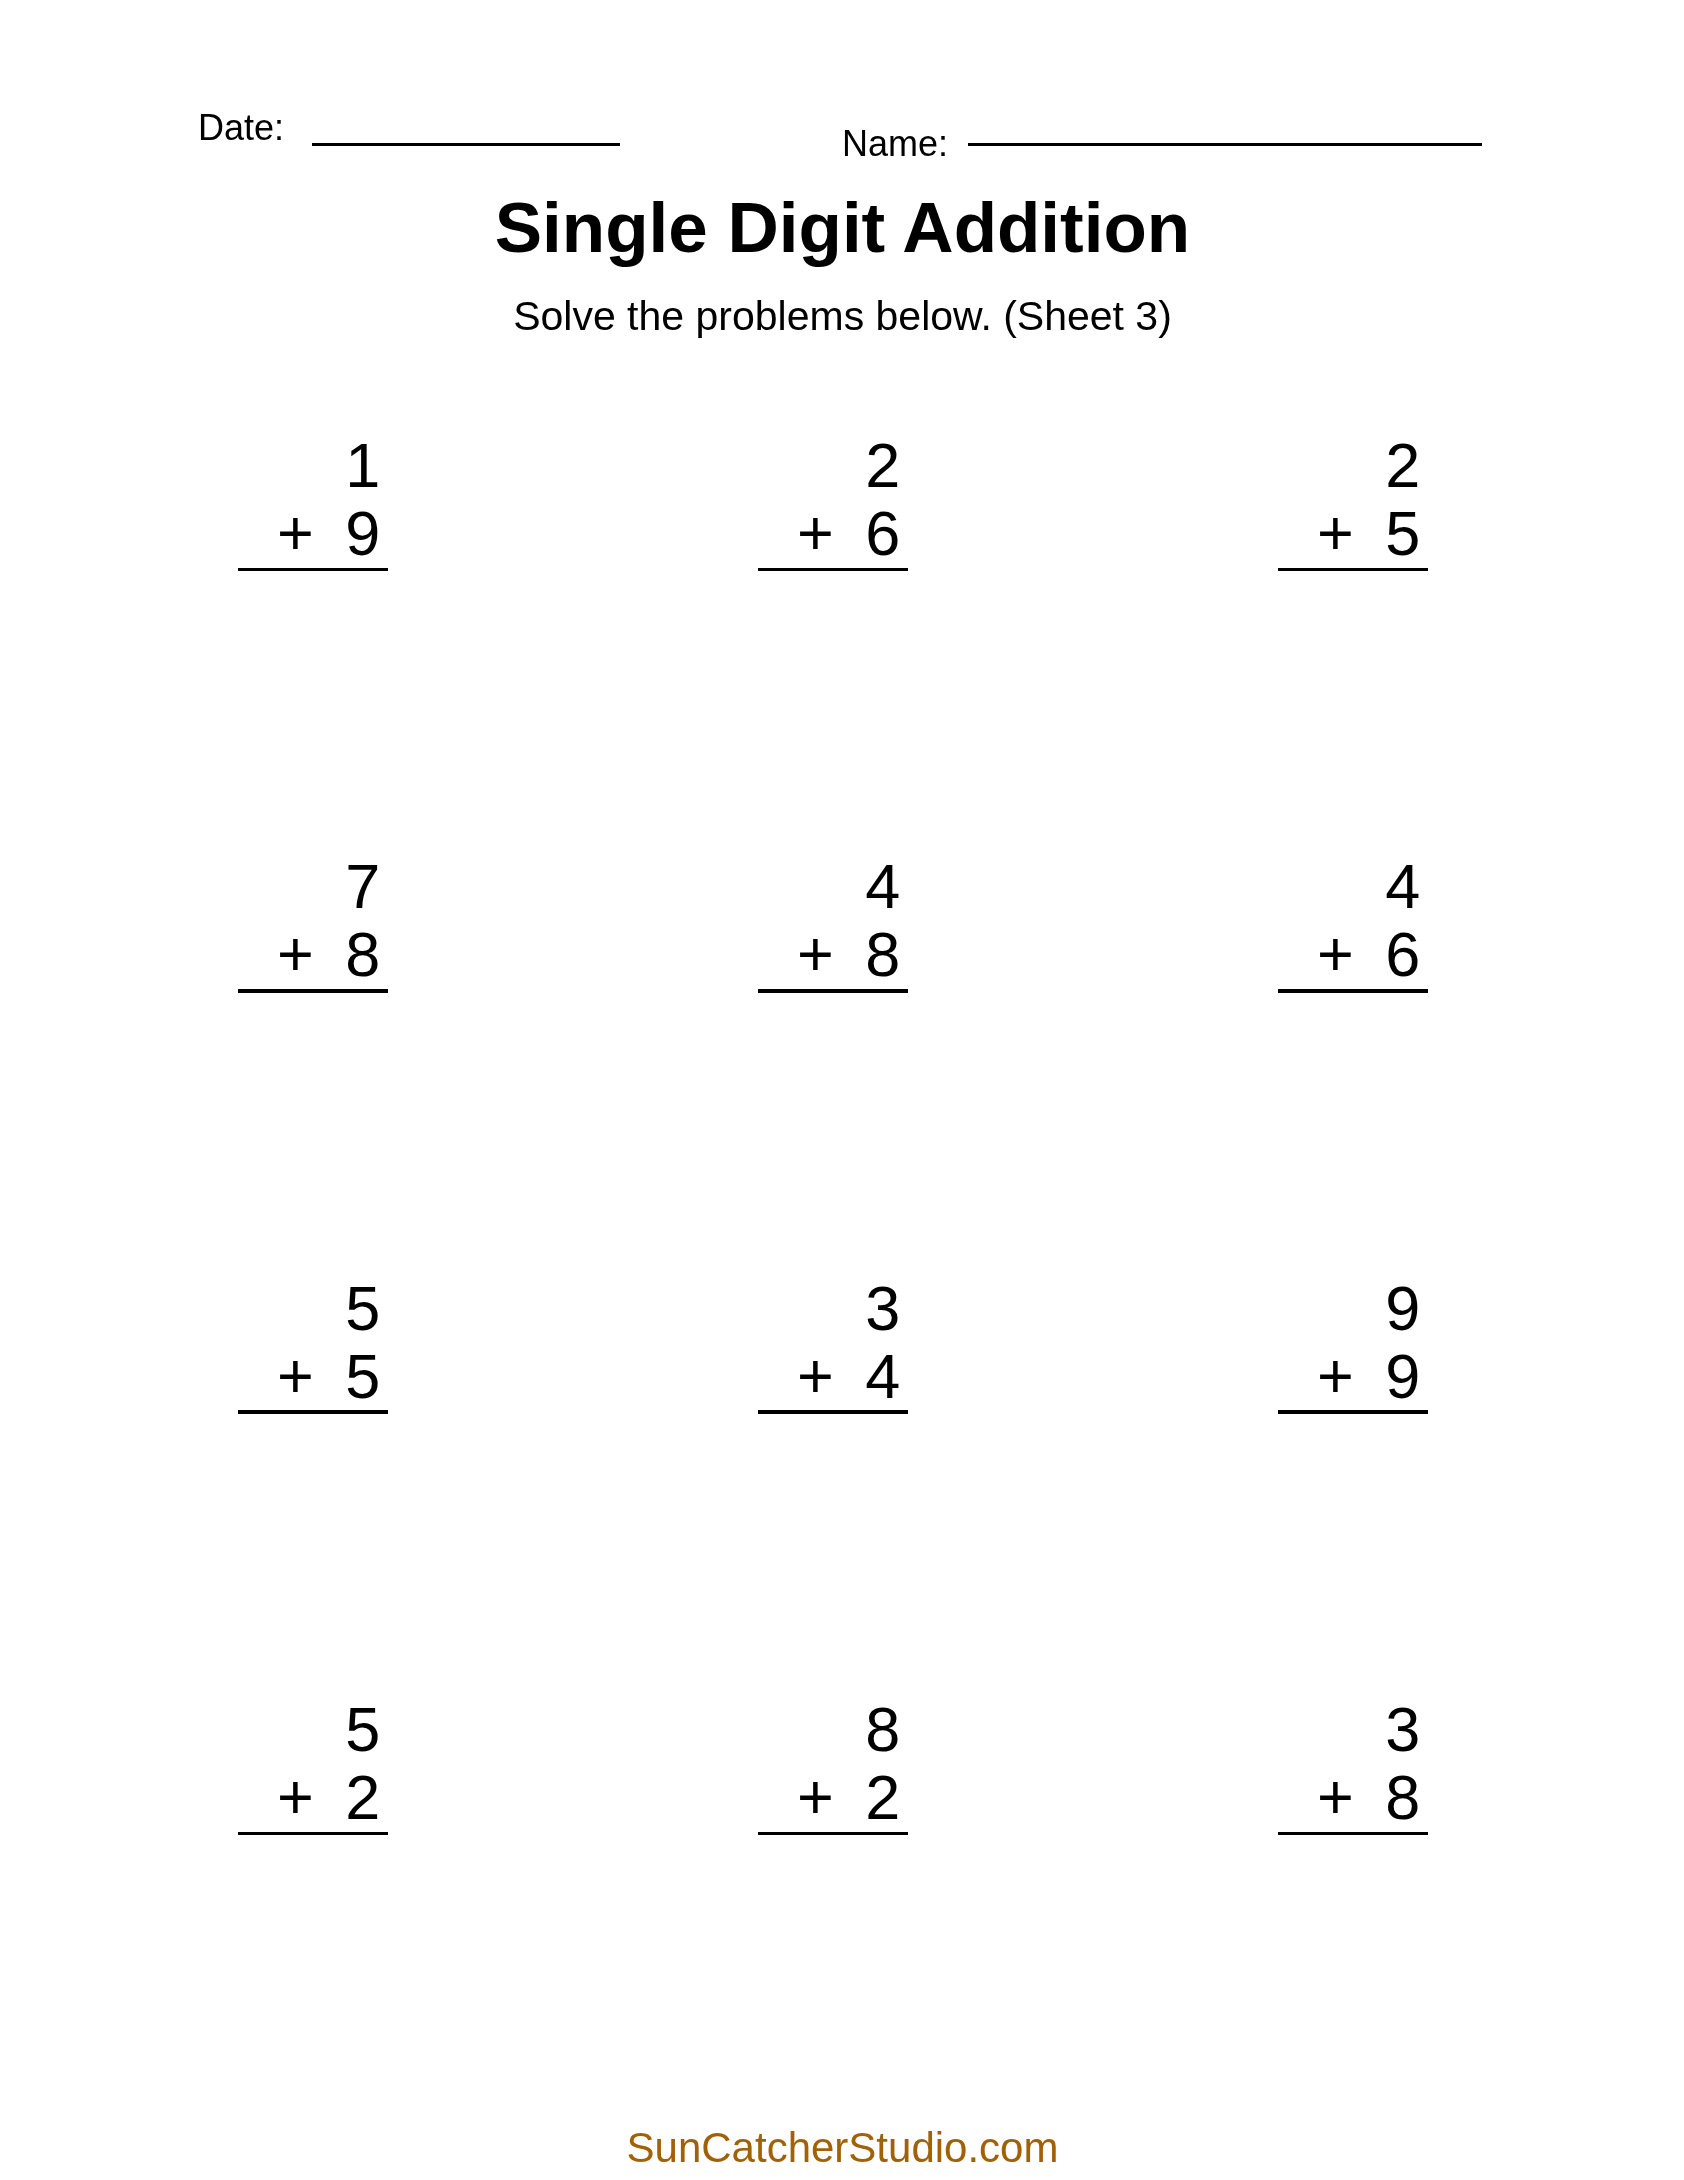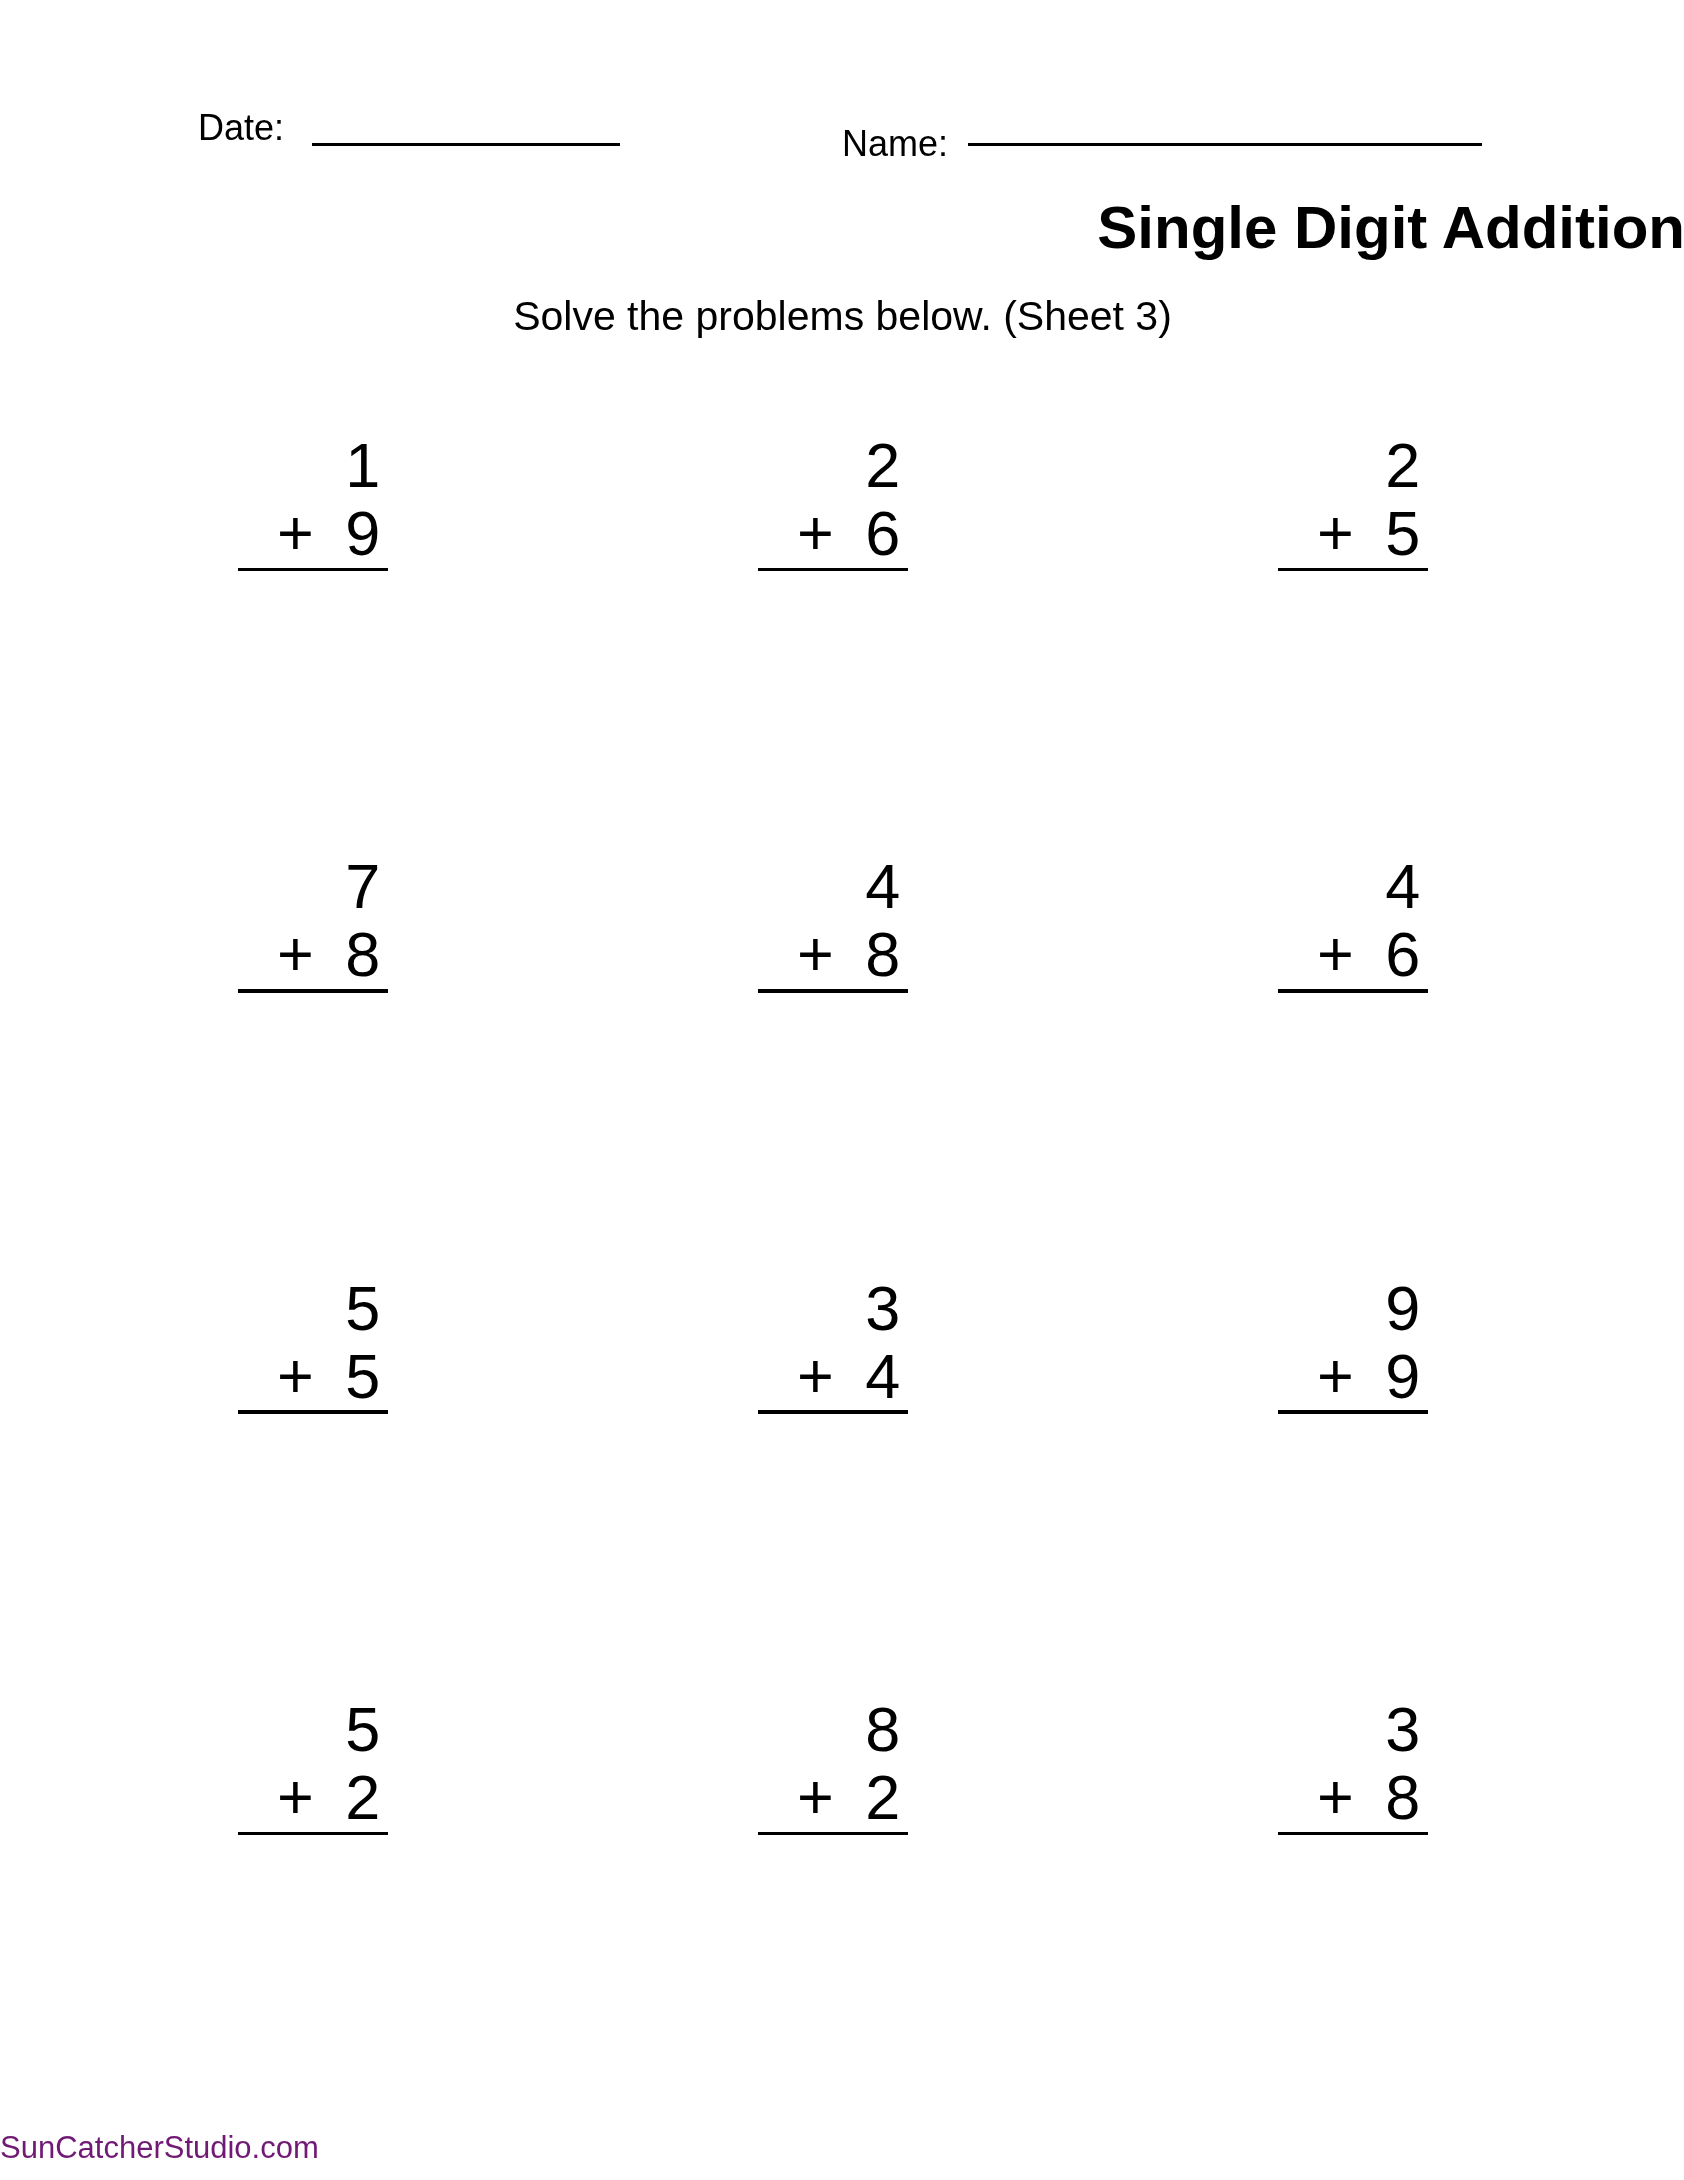--- a/index.html
+++ b/index.html
@@ -37,22 +37,22 @@
   .date-rule { left: 312px; top: 143px; width: 308px; }
   .name-rule { left: 968px; top: 143px; width: 514px; }
 
   
   .title {
     position: absolute;
     top: 183px;
     left: 0;
     width: 100%;
     margin: 0;
-    text-align: right;
-    font-size: 60px;
+    text-align: center;
+    font-size: 71px;
     line-height: 89px;
     font-weight: 700;
     color: #000;
   }
   .subtitle {
     position: absolute;
     top: 296px;
     left: 0;
     width: 100%;
     text-align: center;
@@ -93,24 +93,24 @@
     height: 3.4px;
     background: #000;
   }
 
   
   .footer {
     position: absolute;
     top: 2132px;
     left: 0;
     width: 100%;
-    text-align: left;
-    font-size: 31px;
+    text-align: center;
+    font-size: 42px;
     line-height: 31.5px;
-    color: #701a75;
+    color: #a16207;
   }
 </style>
 </head>
 <body>
 
 <div class="page">
 
   <span class="field-label date-label">Date:</span>
   <span class="blank-rule date-rule"></span>
 

